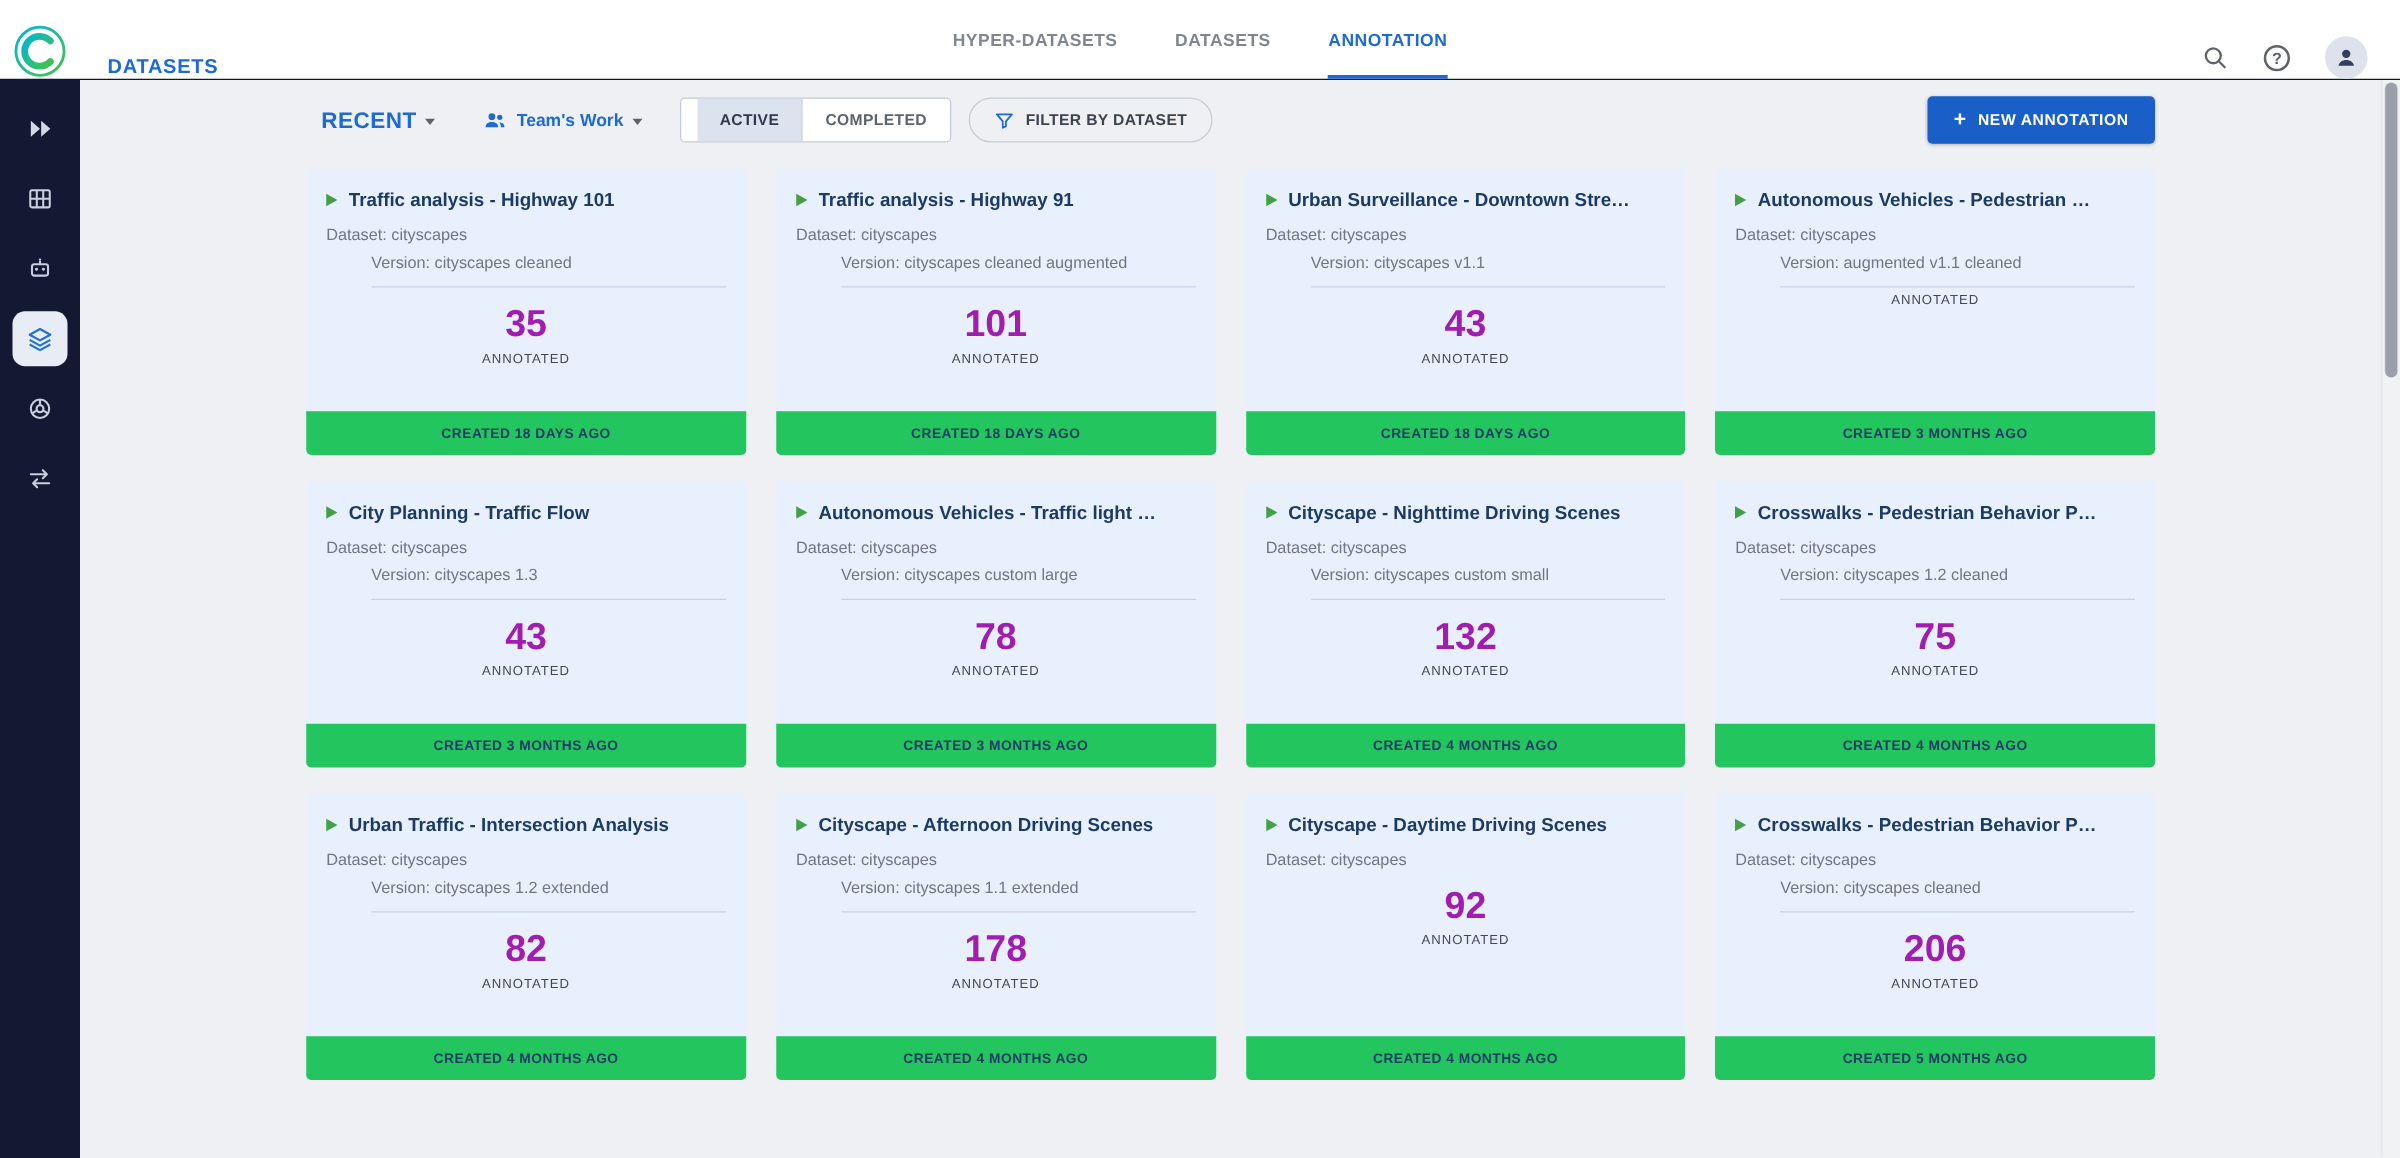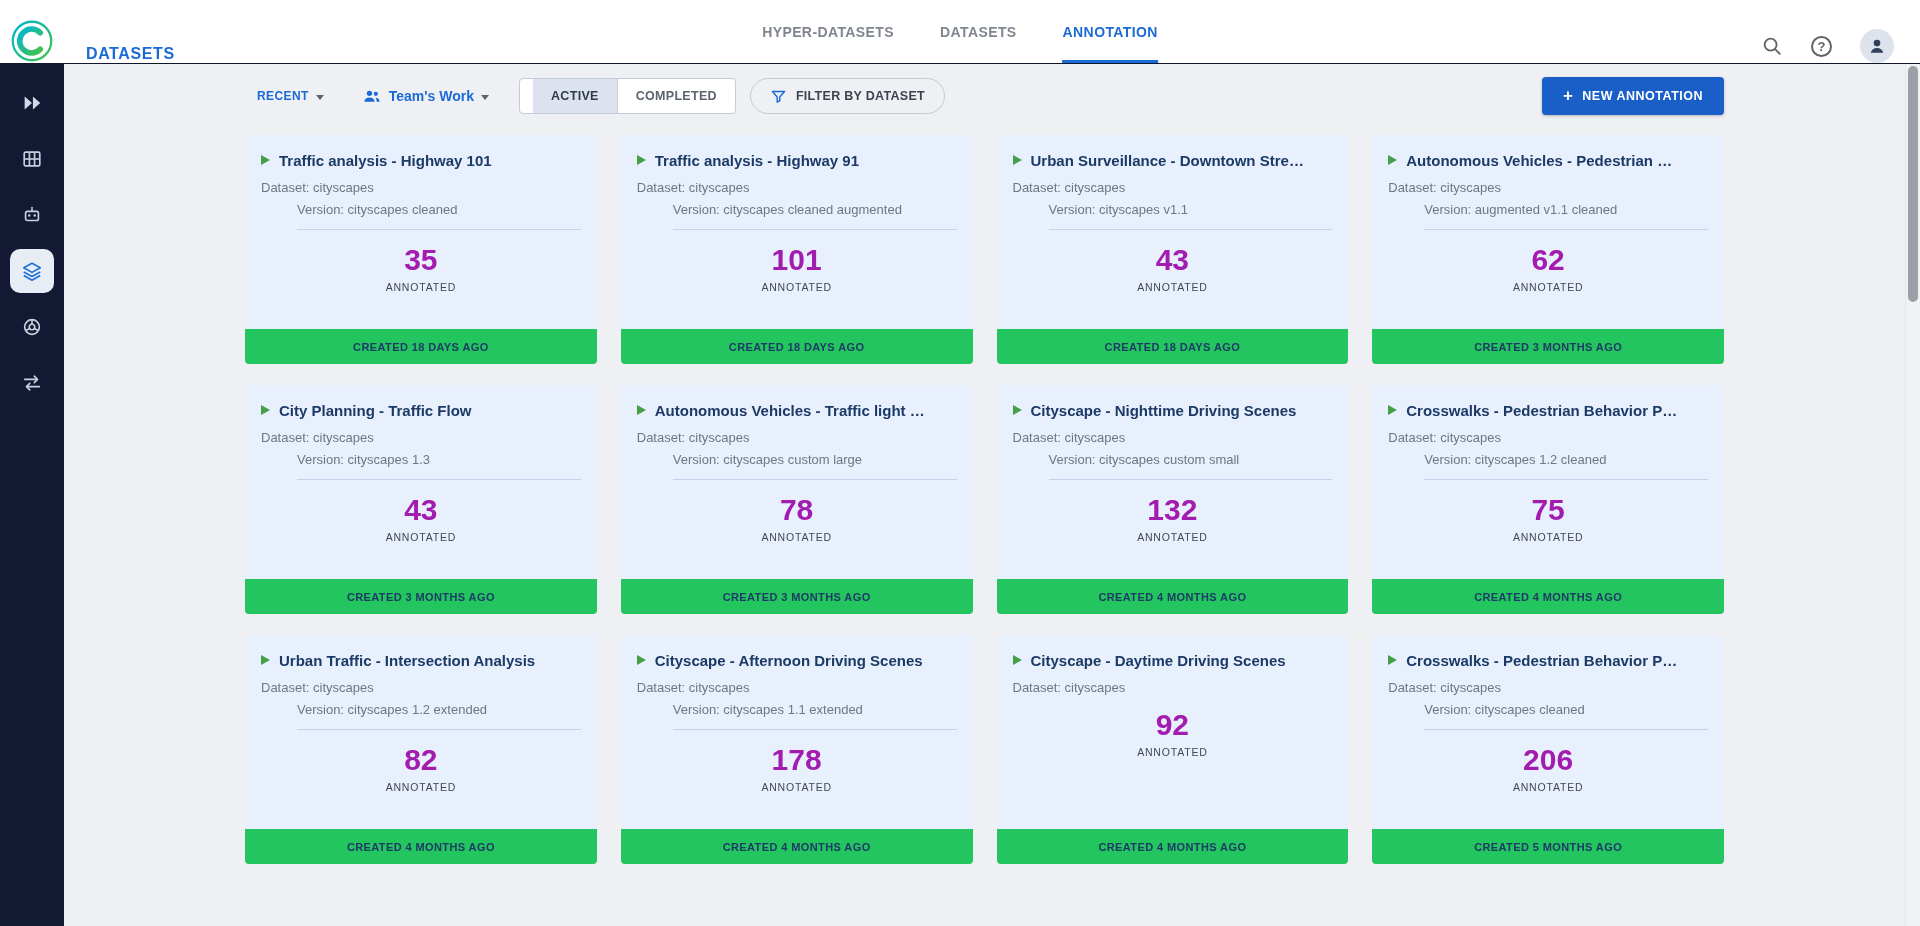--- a/index.html
+++ b/index.html
@@ -58,21 +58,21 @@
   .main {
     position: absolute; top: 64px; left: 64px; right: 0; bottom: 0;
     padding: 13px 196px 30px 181px; overflow: hidden;
   }
 
   
   .toolbar { display: flex; align-items: center; height: 38px; margin-bottom: 20px; padding-left: 12px; }
   .dropdown {
     display: flex; align-items: center; gap: 7px; cursor: pointer; color: #1b6ad6;
   }
-  .dropdown.sort { font-size: 12px; font-weight: bold; letter-spacing: .4px; }
+  .dropdown.sort { font-size: 18px; font-weight: bold; letter-spacing: .4px; }
   .dropdown.scope { margin-left: 38px; font-size: 14px; font-weight: bold; }
   .tri-down {
     width: 0; height: 0; border-top: 5px solid #5f6368;
     border-left: 4px solid transparent; border-right: 4px solid transparent; margin-top: 2px;
   }
   .segmented {
     display: flex; margin-left: 30px; border: 1px solid #c4cad6; border-radius: 4px;
     overflow: hidden; height: 36px; background: #fff; padding-left: 13px;
   }
   .segment {
@@ -348,21 +348,20 @@
           </button>
         </div>
         <div class="card-meta">
           <span>Dataset:</span>
           <span>cityscapes</span>
         </div>
         <div class="card-meta card-version">
           <span>Version:</span>
           <span>augmented v1.1 cleaned</span>
         </div>
-        <div class="card-count">62</div>
         <div class="card-count-label">ANNOTATED</div>
         <div class="card-footer">CREATED 3 MONTHS AGO</div>
       </article>
 
       <article class="card">
         <div class="card-head">
           <span class="tri-right"></span>
           <h3 class="card-title">City Planning - Traffic Flow</h3>
           <button class="card-menu">
             <span class="burger"></span>

